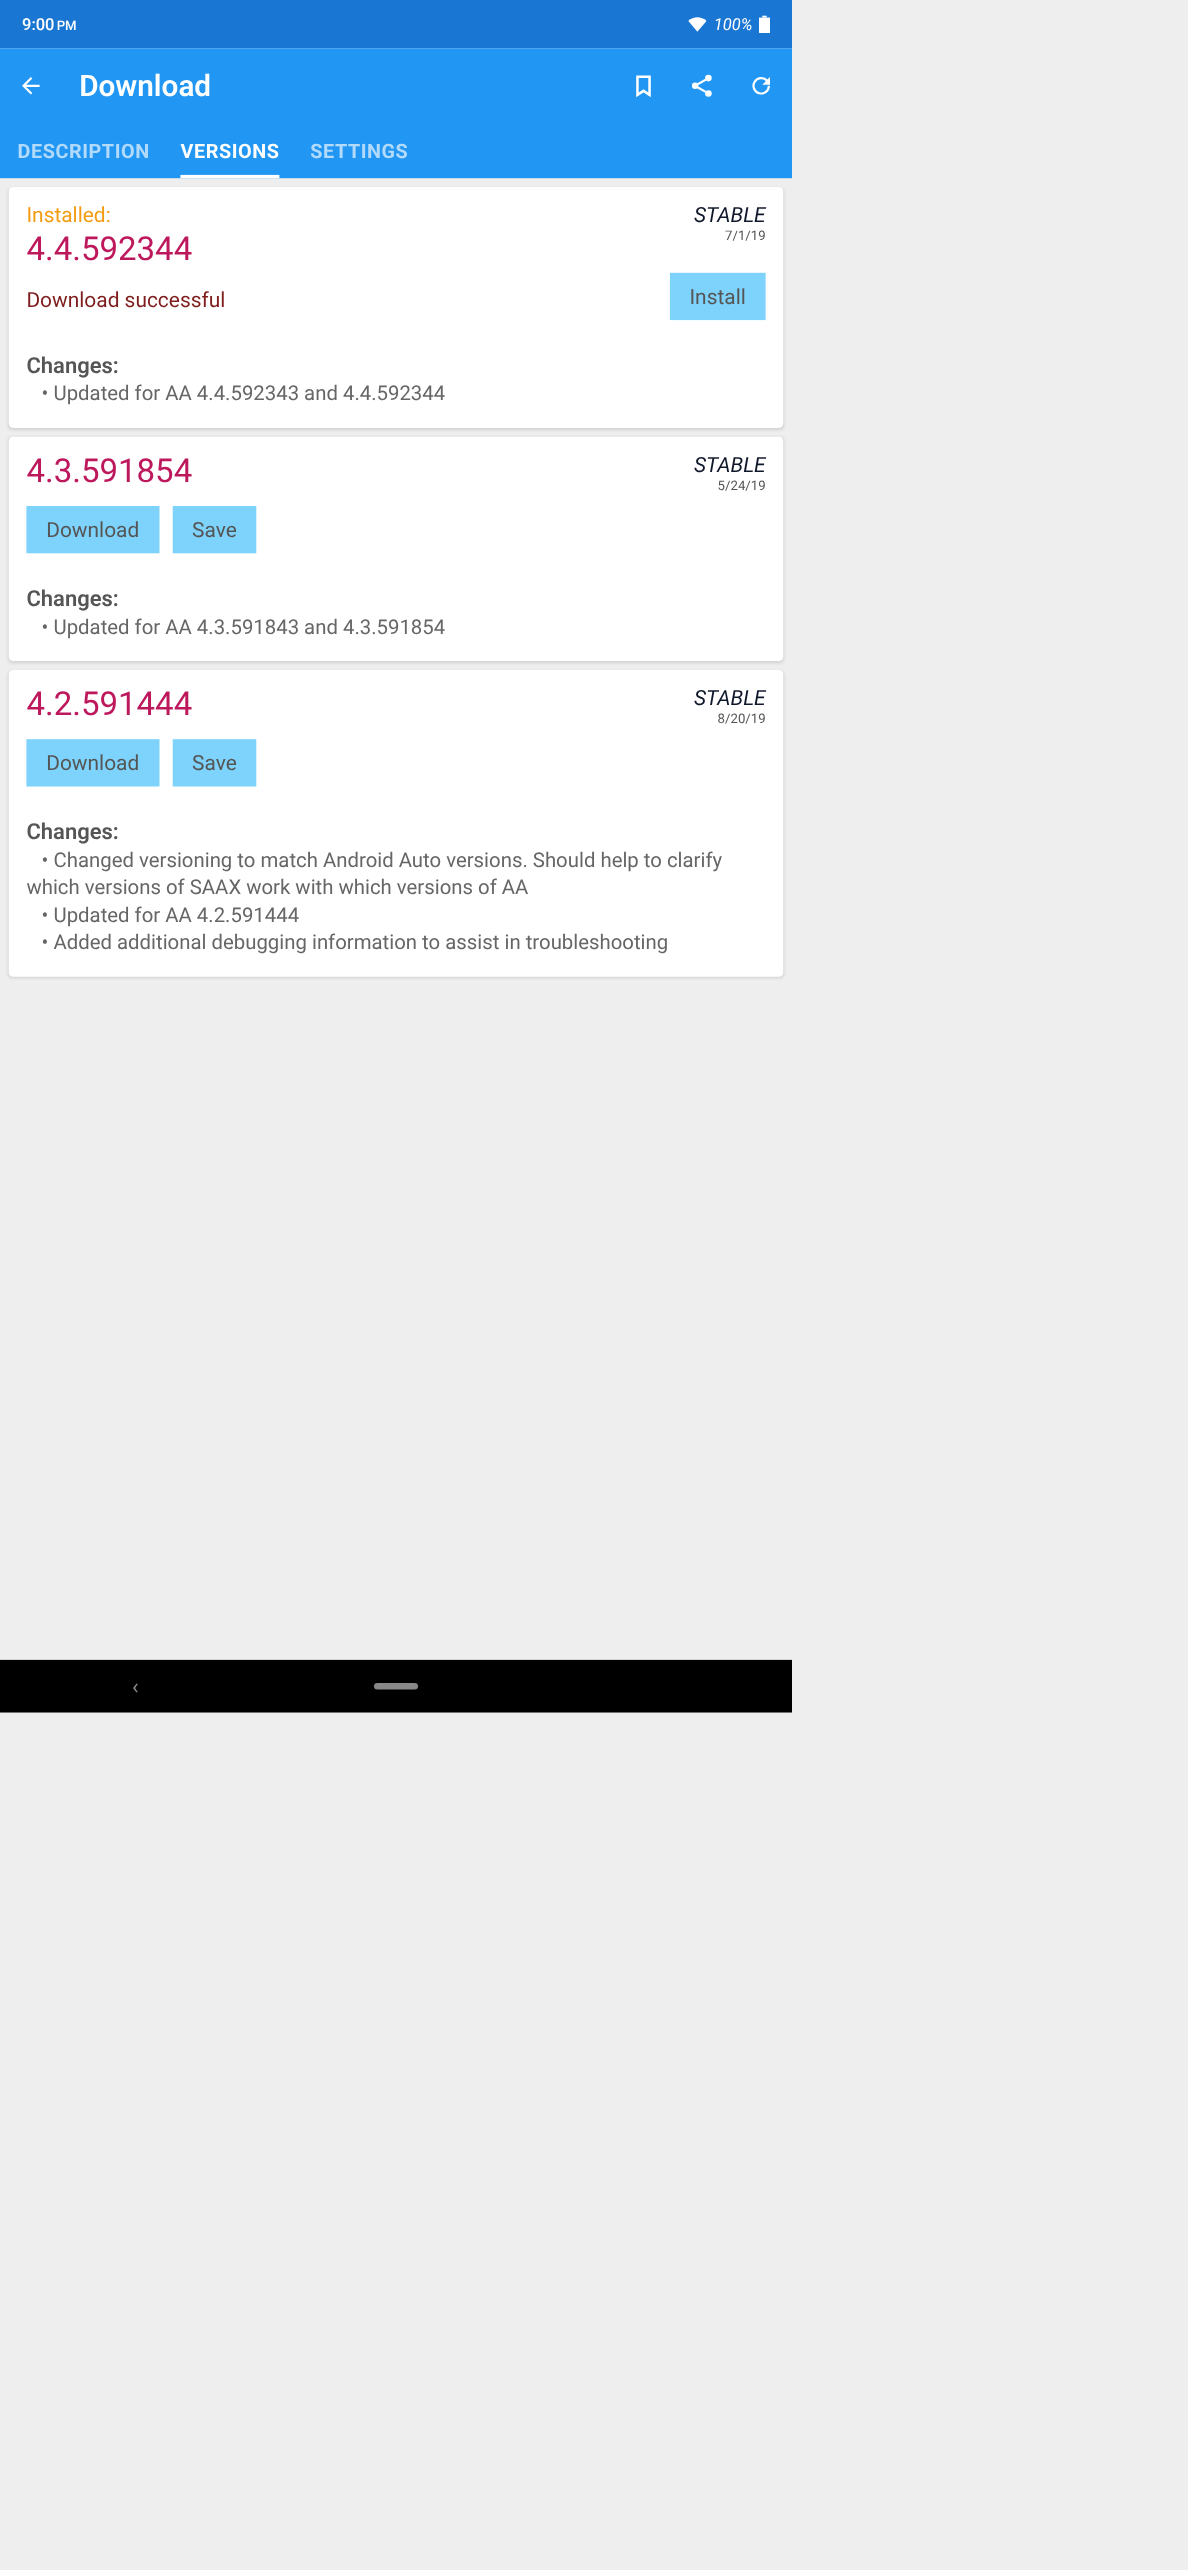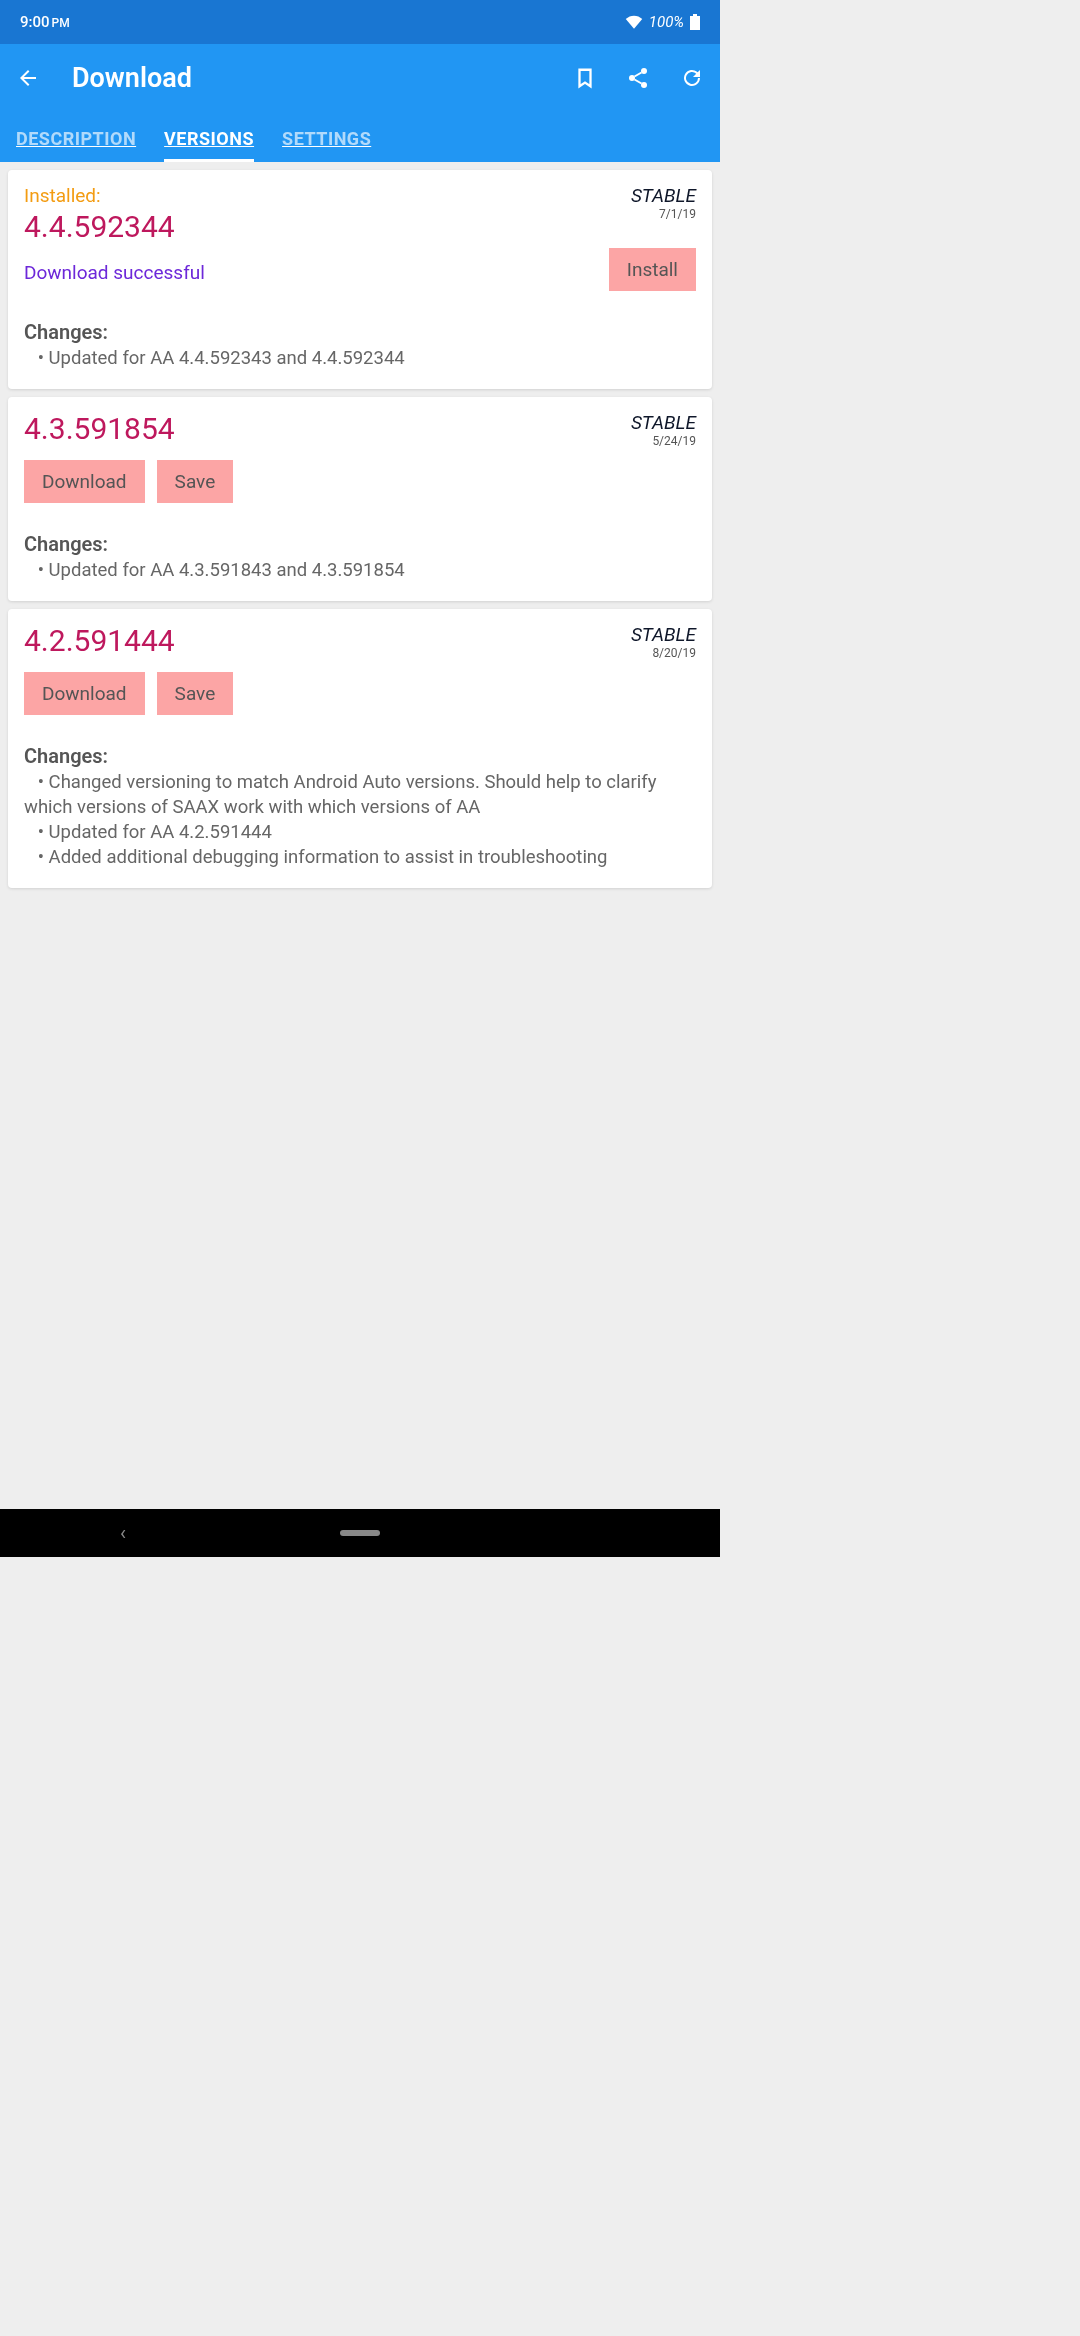--- a/index.html
+++ b/index.html
@@ -37,21 +37,20 @@
     }
     .app-title {
       font-size: 27px;
       font-weight: 600;
       flex: 1;
     }
     .app-actions { display: flex; gap: 30px; align-items: center; }
     .tabs {
       display: flex;
       gap: 28px;
-      text-decoration: underline;
     }
     .tab {
       color: rgba(255,255,255,0.65);
       font-size: 18px;
       font-weight: 700;
       padding: 10px 0;
       letter-spacing: 0.5px;
     }
     .tab.active {
       color: white;
@@ -89,32 +88,32 @@
       font-style: italic;
       font-size: 19px;
       color: #0f172a;
       text-align: right;
     }
     .date {
       font-size: 12px;
       color: #555;
     }
     .subtitle {
-      color: #6d28d9;
+      color: #7f1d1d;
       font-size: 19px;
       margin-top: 6px;
       text-align: center;
     }
     .btn-row {
       display: flex;
       gap: 12px;
       margin-top: 12px;
     }
     .btn {
-      background: #fca5a5;
+      background: #7dd3fc;
       border: none;
       padding: 10px 18px;
       font-size: 19px;
       color: #555;
       cursor: pointer;
       font-family: inherit;
     }
     .btn-right { margin-left: auto; }
     .row-between { display: flex; justify-content: space-between; align-items: center; margin-top: 4px;}
     .changes-label {

